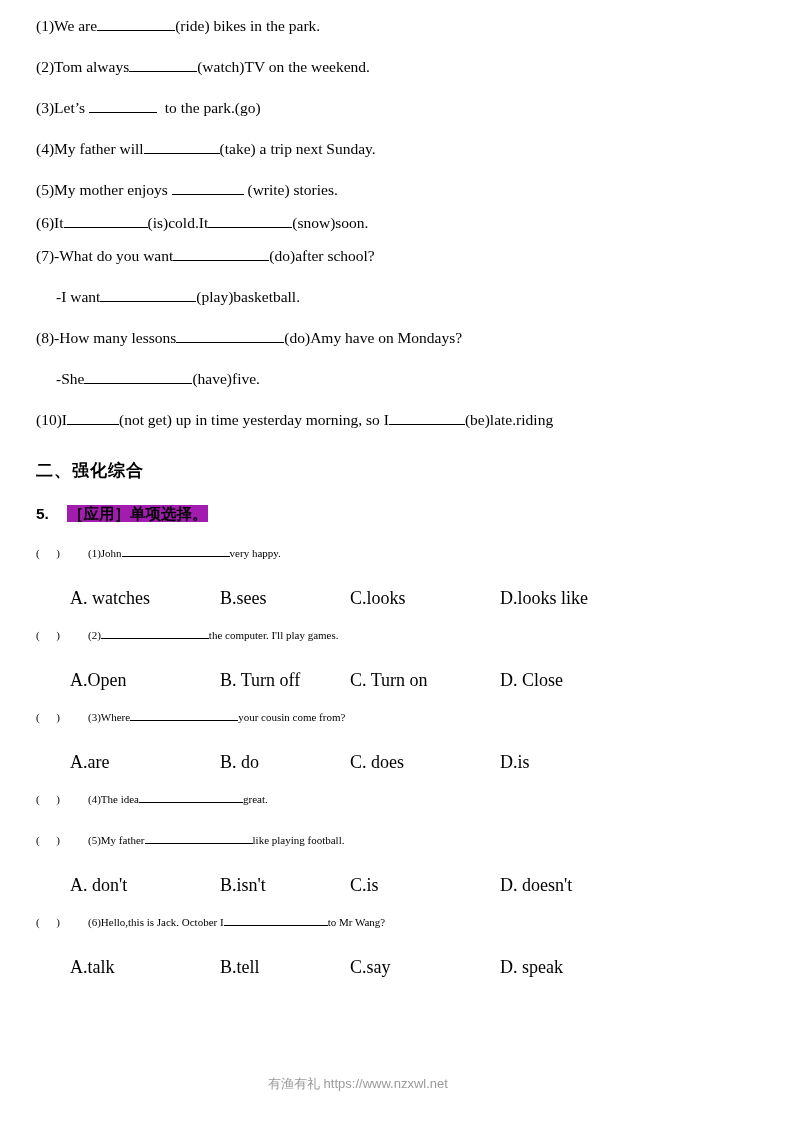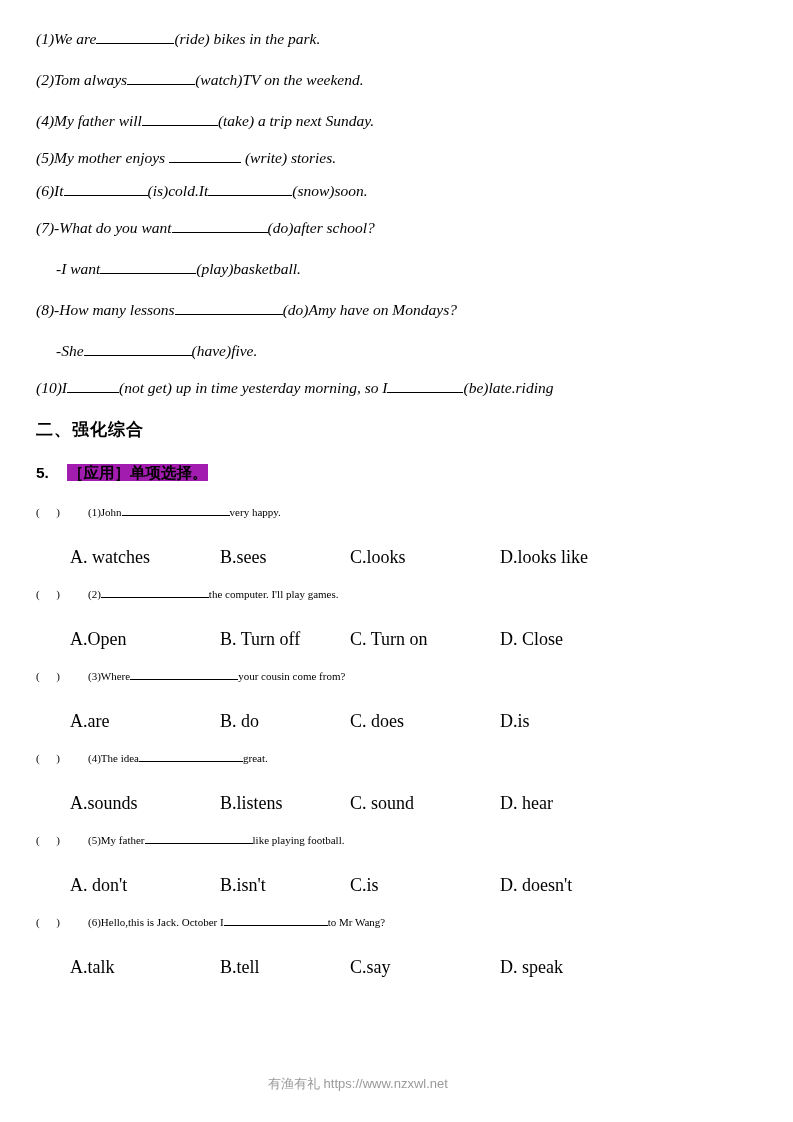--- a/index.html
+++ b/index.html
@@ -29,23 +29,22 @@
   }
   .q-line {
     font-size: 15.5px;
     line-height: 1.0;
     margin: 0 0 0 0;
     white-space: nowrap;
   }
   .blank-row {
     height: 41px;
     display: flex;
-    align-items: center;
+    align-items: flex-start;
     padding-left: 4px;
-    font-style: italic;
   }
   .blank-row.tight {
     height: 33px;
   }
   .section-head {
     font-family: "Liberation Sans", sans-serif;
     font-weight: bold;
     font-size: 17px;
     letter-spacing: 1px;
     margin: 14px 0 0 4px;
@@ -107,20 +106,25 @@
         <span>(1)We are</span><span class="fill-line" style="width:78px"></span><span>(ride) bikes in the park.</span>
       </div>
     </div>
 
     <div class="blank-row">
       <div class="q-line">
         <span>(2)Tom always</span><span class="fill-line" style="width:68px"></span><span>(watch)TV on the weekend.</span>
       </div>
     </div>
 
+    <div class="blank-row">
+      <div class="q-line">
+        <span>(3)Let’s</span>&nbsp;<span class="fill-line" style="width:68px"></span>&nbsp;&nbsp;<span>to the park.(go)</span>
+      </div>
+    </div>
 
     <div class="blank-row">
       <div class="q-line">
         <span>(4)My father will</span><span class="fill-line" style="width:76px"></span><span>(take) a trip next Sunday.</span>
       </div>
     </div>
 
     <div class="blank-row tight">
       <div class="q-line">
         <span>(5)My mother enjoys</span>&nbsp;<span class="fill-line" style="width:72px"></span>&nbsp;<span>(write) stories.</span>
@@ -200,26 +204,20 @@
     <div class="opts">
       <span class="o1">A.are</span>
       <span class="o2">B. do</span>
       <span class="o3">C. does</span>
       <span class="o4">D.is</span>
     </div>
 
     <div class="mc-q">
       <span class="paren">(&nbsp;&nbsp;&nbsp;&nbsp;&nbsp;&nbsp;)</span><span>(4)</span><span>The idea</span><span class="fill-line" style="width:104px"></span><span>great.</span>
     </div>
-    <div class="opts">
-      <span class="o1">A.sounds</span>
-      <span class="o2">B.listens</span>
-      <span class="o3">C. sound</span>
-      <span class="o4">D. hear</span>
-    </div>
 
     <div class="mc-q">
       <span class="paren">(&nbsp;&nbsp;&nbsp;&nbsp;&nbsp;&nbsp;)</span><span>(5)</span><span>My father</span><span class="fill-line" style="width:108px"></span><span>like playing football.</span>
     </div>
     <div class="opts">
       <span class="o1">A. don't</span>
       <span class="o2">B.isn't</span>
       <span class="o3">C.is</span>
       <span class="o4">D. doesn't</span>
     </div>

